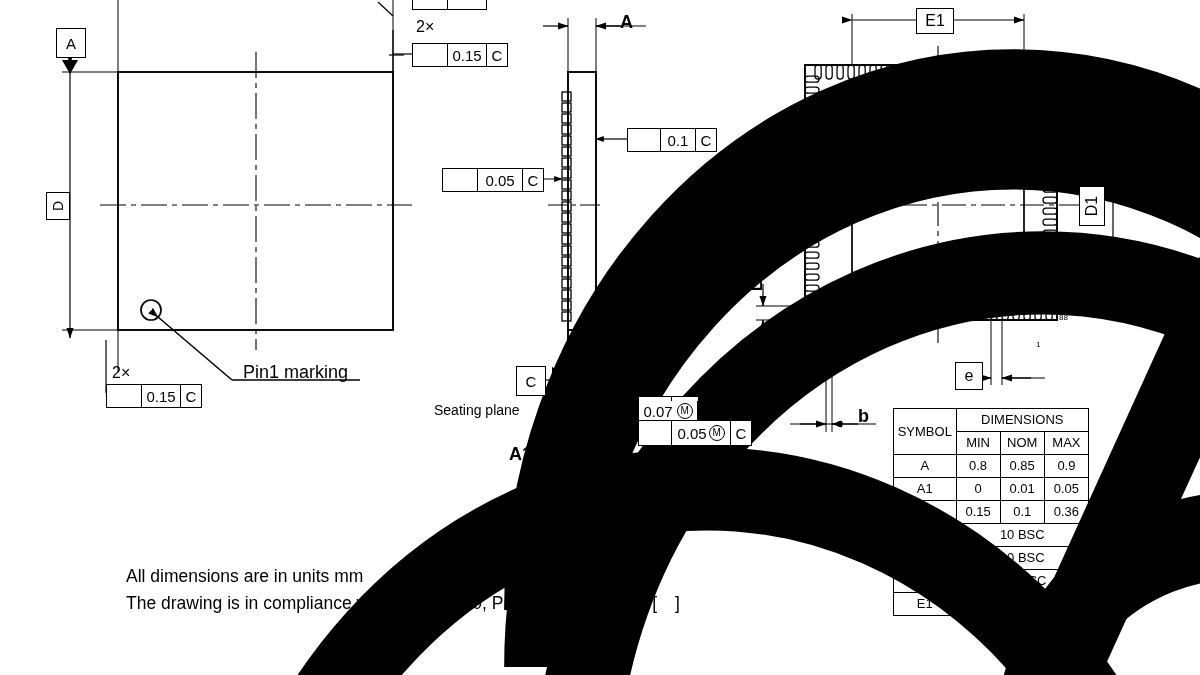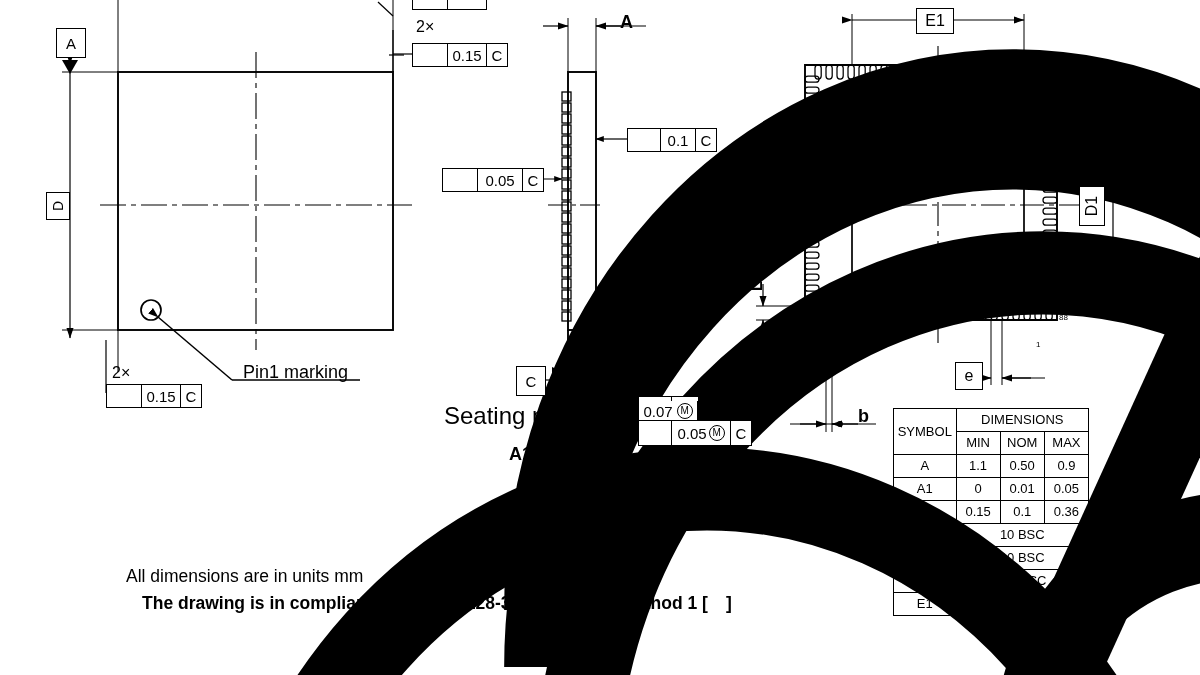--- a/index.html
+++ b/index.html
@@ -317,21 +317,21 @@
     <svg width="20" height="13" viewBox="0 0 20 13">
           <path d="M1,12 A9,10 0 0 1 19,12" fill="none" stroke="#000" stroke-width="1.6"></path>
         </svg>
   </div>
   <div style="min-width:36px;">0.05</div>
   <div style="min-width:12px;">C</div>
 </div>
 <div class="datum" style="left:516px;top:366px;width:28px;height:28px;">
   <span>C</span>
 </div>
-<div class="plain" style="left:444px;top:402px;font-size:24px;">Seating plane</div>
+<div class="plain" style="left:434px;top:402px;font-size:14px;">Seating plane</div>
 <div class="plain" style="left:509px;top:444px;font-size:18px;font-weight:bold;">A1</div>
 
 <div class="fcbox" style="left:638px;top:396px;height:24px;flex-direction:column;">
   <div style="width:24px;">
     <svg width="16" height="16" viewBox="0 0 16 16">
           <circle cx="8" cy="8" r="5" fill="none" stroke="#000" stroke-width="1.5"></circle>
           <line x1="8" y1="0.5" x2="8" y2="15.5" stroke="#000" stroke-width="1.5"></line>
           <line x1="0.5" y1="8" x2="15.5" y2="8" stroke="#000" stroke-width="1.5"></line>
         </svg>
   </div>
@@ -368,21 +368,21 @@
   <span class="rot90" style="display:inline-block;">L</span>
 </div>
 <div class="dimlbl" style="left:955px;top:362px;width:26px;height:26px;font-size:16px;">
   <span>e</span>
 </div>
 <div class="plain" style="left:858px;top:406px;font-size:18px;font-weight:bold;">b</div>
 <div class="tiny" style="left:1059px;top:313px;">88</div>
 <div class="tiny" style="left:1036px;top:340px;">1</div>
 
 <div class="note" style="left:118px;top:566px;">All dimensions are in units mm</div>
-<div class="note" style="left:134px;top:593px;display:flex;align-items:center;gap:9px;font-weight:bold;">
+<div class="note" style="left:118px;top:593px;display:flex;align-items:center;gap:9px;">
   <span>The drawing is in compliance with ISO 128-30, Projection Method 1 [</span>
   <span style="display:inline-flex;">
     <svg width="52" height="22" viewBox="0 0 52 22">
       <path d="M22,4 L4,11 L22,18 Z" fill="none" stroke="#000" stroke-width="1.5"></path>
       <line x1="22" y1="4" x2="22" y2="18" stroke="#000" stroke-width="1.5"></line>
       <circle cx="37" cy="11" r="7" fill="none" stroke="#000" stroke-width="1.5"></circle>
       <circle cx="37" cy="11" r="2.6" fill="none" stroke="#000" stroke-width="1.3"></circle>
       <line x1="27" y1="11" x2="47" y2="11" stroke="#000" stroke-width="1.3"></line>
       <line x1="37" y1="1" x2="37" y2="21" stroke="#000" stroke-width="1.3"></line>
     </svg>
@@ -398,22 +398,22 @@
     </tr>
     <tr>
       <td class="c">MIN</td>
       <td class="c">NOM</td>
       <td class="c">MAX</td>
     </tr>
   </tbody>
   <tbody id="rowbody">
         <tr>
           <td class="sym">A</td>
-          <td class="c">1.1</td>
-          <td class="c">0.50</td>
+          <td class="c">0.8</td>
+          <td class="c">0.85</td>
           <td class="c">0.9</td>
         </tr>
         <tr>
           <td class="sym">A1</td>
           <td class="c">0</td>
           <td class="c">0.01</td>
           <td class="c">0.05</td>
         </tr>
         <tr>
           <td class="sym">b</td>

